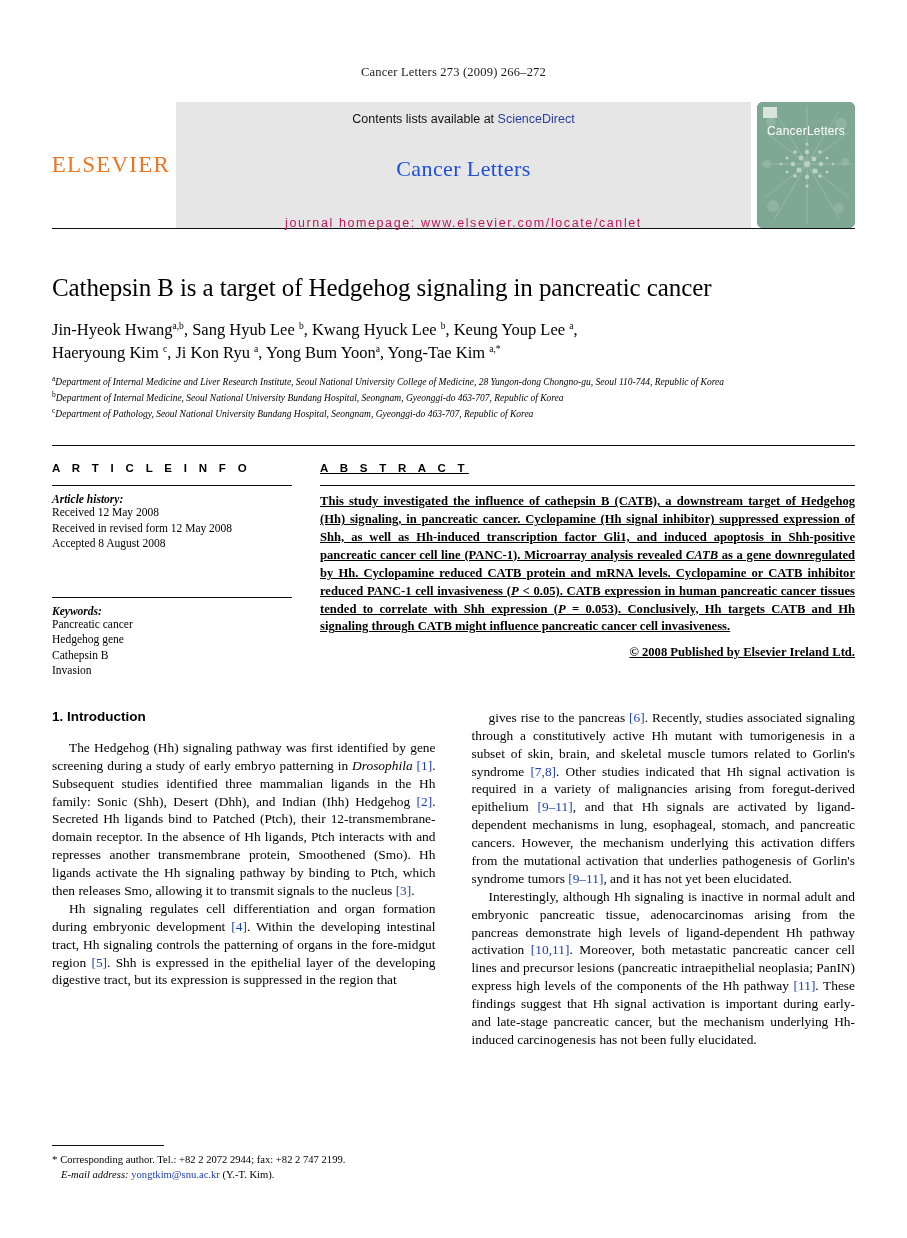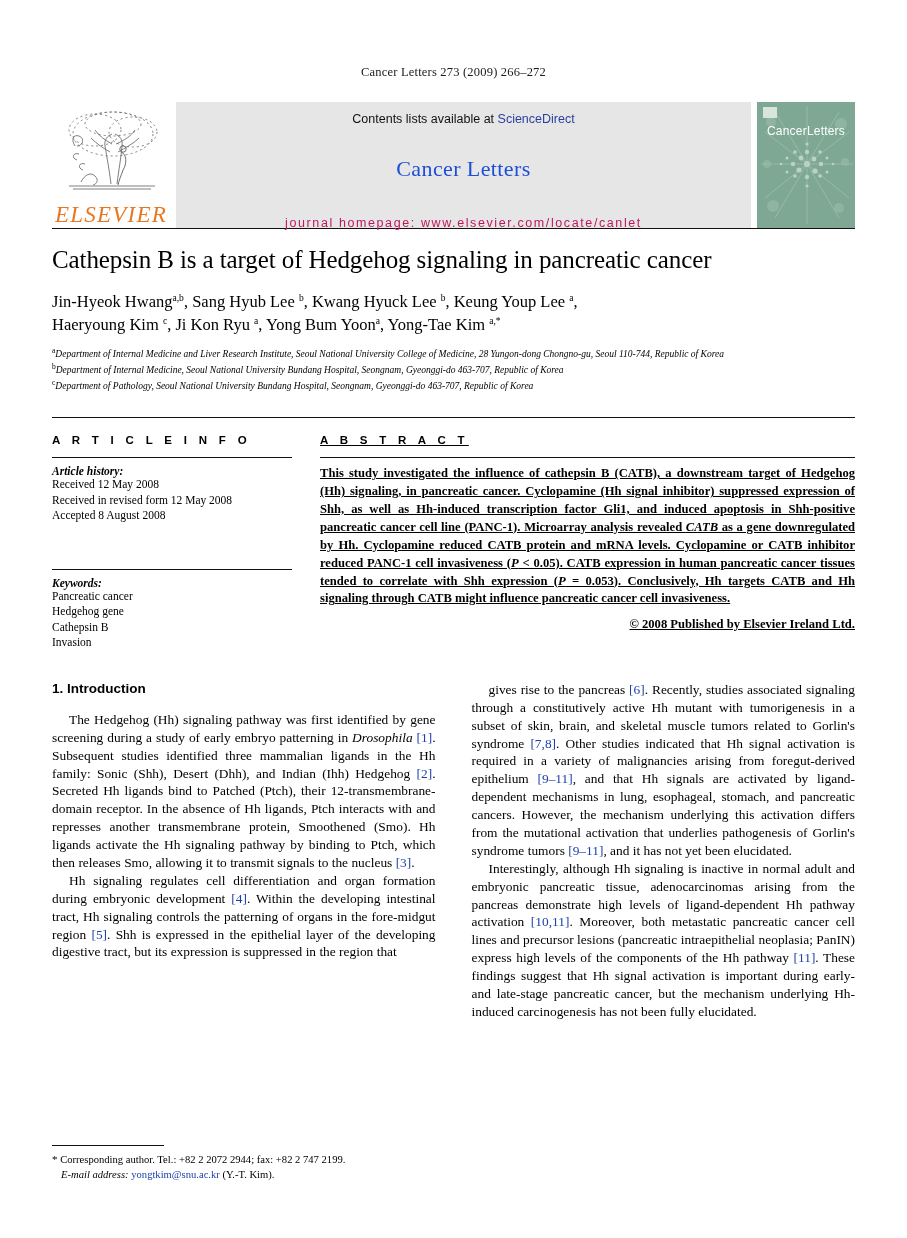--- a/index.html
+++ b/index.html
@@ -36,25 +36,24 @@
   .masthead {
     margin-top: 22px;
     display: flex;
     align-items: stretch;
     height: 126px;
   }
   .elsevier-logo {
     width: 118px;
     flex: 0 0 118px;
     display: flex;
-    flex-direction: column;
+    flex-direction: row;
     align-items: center;
     justify-content: flex-end;
     padding-bottom: 2px;
-    font-style: italic;
   }
   .tree-svg { display:block; }
   .elsevier-word {
     font-family: "Liberation Serif", serif;
     color: #E87722;
     font-size: 23px;
     letter-spacing: 1.2px;
     line-height: 1;
     margin-top: 1px;
   }
@@ -89,20 +88,21 @@
     font-size: 12.5px;
     color: #be185d;
     letter-spacing: 1.6px;
   }
   .cover-thumb {
     width: 98px;
     flex: 0 0 98px;
     position: relative;
     background: #737373;
     overflow: hidden;
+    border-radius: 6px;
   }
   .cover-thumb .cover-title {
     position: absolute;
     top: 22px;
     left: 0; right: 0;
     text-align: center;
     font-family: "Liberation Sans", sans-serif;
     font-size: 12px;
     color: #ffffff;
     letter-spacing: 0.2px;
@@ -113,21 +113,21 @@
     width: 14px; height: 11px;
     background: #e8eee9;
     opacity: .85;
   }
   .masthead-rule {
     margin-top: 0px;
     border-top: 1.5px solid #111;
   }
 
   
-  .title-block { margin-top: 16px; font-family: Liberation Serif, serif; }
+  .title-block { margin-top: 44px; font-family: Liberation Serif, serif; }
   .paper-title {
     font-size: 25px;
     font-weight: normal;
     line-height: 1.18;
     margin: 0;
     letter-spacing: -0.1px;
   }
   .authors {
     margin-top: 15px;
     font-size: 16.5px;

